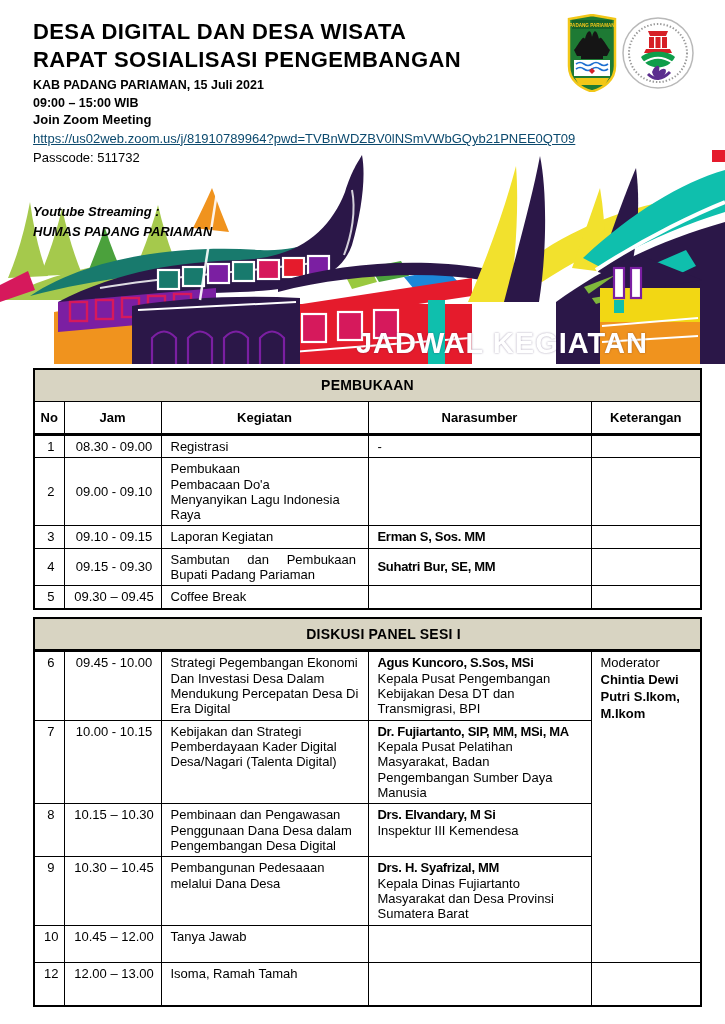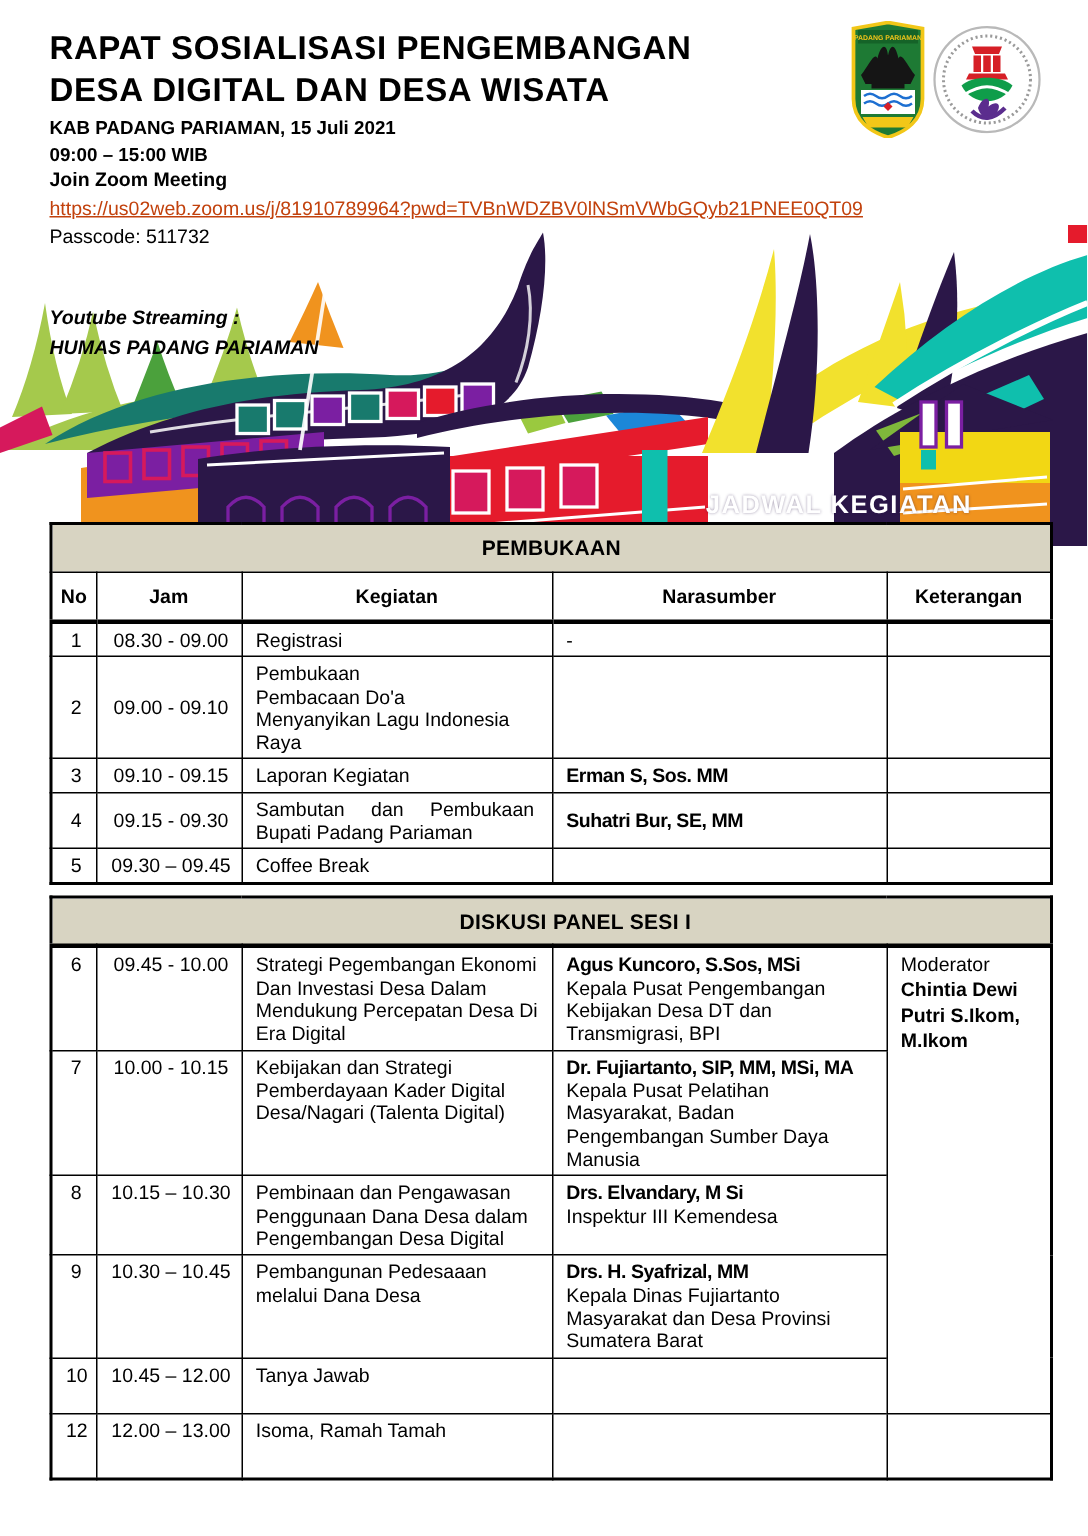--- a/index.html
+++ b/index.html
@@ -7,28 +7,28 @@
         font-family:"Liberation Sans", sans-serif;color:#000;}
   
   .titleblock{position:absolute;left:33px;top:18px;}
   .title{font-size:22px;font-weight:bold;letter-spacing:.4px;line-height:1.25;}
   .subtitle{font-size:12.5px;font-weight:bold;line-height:1.45;margin-top:3px;}
   .logo-crest{position:absolute;left:567px;top:14px;width:50px;height:78px;}
   .logo-ministry{position:absolute;left:622px;top:17px;width:72px;height:72px;}
   
   .meetblock{position:absolute;left:33px;top:111px;font-size:13px;line-height:1.45;z-index:2;}
   .bold{font-weight:bold;}
-  a.zoomlink{color:#c2410c;text-decoration:underline;}
+  a.zoomlink{color:#0c4a6e;text-decoration:underline;}
   .ytblock{position:absolute;left:33px;top:202px;font-size:13px;font-weight:bold;line-height:1.5;z-index:2;font-style:italic;}
   
   .illus{position:absolute;left:0;top:150px;width:725px;height:214px;z-index:1;}
   .banner-caption{position:absolute;top:327px;right:77px;z-index:3;color:#fff;
-        font-size:17px;font-weight:bold;letter-spacing:1px;text-shadow:0 0 2px rgba(40,20,70,.45);text-align:right;}
+        font-size:29px;font-weight:bold;letter-spacing:1px;text-shadow:0 0 2px rgba(40,20,70,.45);text-align:right;}
   
-  .tables{position:absolute;left:33px;top:348px;width:669px;z-index:2;}
+  .tables{position:absolute;left:33px;top:368px;width:669px;z-index:2;}
   table.sched{border-collapse:collapse;width:667px;table-layout:fixed;
         font-size:13px;line-height:1.18;border:2px solid #000;}
   table.sched td,table.sched th{border:1px solid #000;padding:3px 6px 3px 9px;vertical-align:top;
         overflow:hidden;}
   table.sched th{border-bottom:3px solid #000;text-align:center;font-size:13px;
         padding:8px 2px;vertical-align:middle;}
   tr.band td{background:#d8d4c2;text-align:center;font-weight:bold;font-size:14px;
         padding:7px 0;letter-spacing:.2px;}
   tr.band2 td{border-bottom:3px solid #000;padding-left:32px;}
   .c-no{width:30px;} .c-jam{width:97px;} .c-keg{width:207px;} .c-nar{width:223px;} .c-ket{width:110px;}
@@ -42,22 +42,22 @@
   table.s2{margin-top:7px;}
   tr.h-r10 td{height:30px;}
   tr.h-r12 td{height:36px;}
 </style>
 </head>
 <body>
 
 <div class="page">
 
   <div class="titleblock">
+    <div class="title">DESA DIGITAL DAN DESA WISATA</div>
     <div class="title">RAPAT SOSIALISASI PENGEMBANGAN</div>
-    <div class="title">DESA DIGITAL DAN DESA WISATA</div>
     <div class="subtitle">KAB PADANG PARIAMAN, 15 Juli 2021</div>
     <div class="subtitle" style="margin-top:0;">09:00 – 15:00 WIB</div>
   </div>
 
   <svg class="logo-crest" viewBox="0 0 50 78">
     <path d="M25,1 L48,5 V52 C48,66 37,74 25,77.5 C13,74 2,66 2,52 V5 Z" fill="#1e7a34" stroke="#f2c718" stroke-width="2.5"></path>
     <rect x="5" y="6" width="40" height="9" fill="#156328"></rect>
     <text x="25" y="12.5" text-anchor="middle" font-size="4.6" font-weight="bold" fill="#f5c61a">PADANG PARIAMAN</text>
     <path d="M7,36 C12,30 16,20 18,25 C20,16 24,14 25,23 C27,14 30,16 32,25 C34,20 38,30 43,36 L40,42 L10,42 Z" fill="#151515"></path>
     <rect x="14" y="40" width="22" height="5" fill="#151515"></rect>

